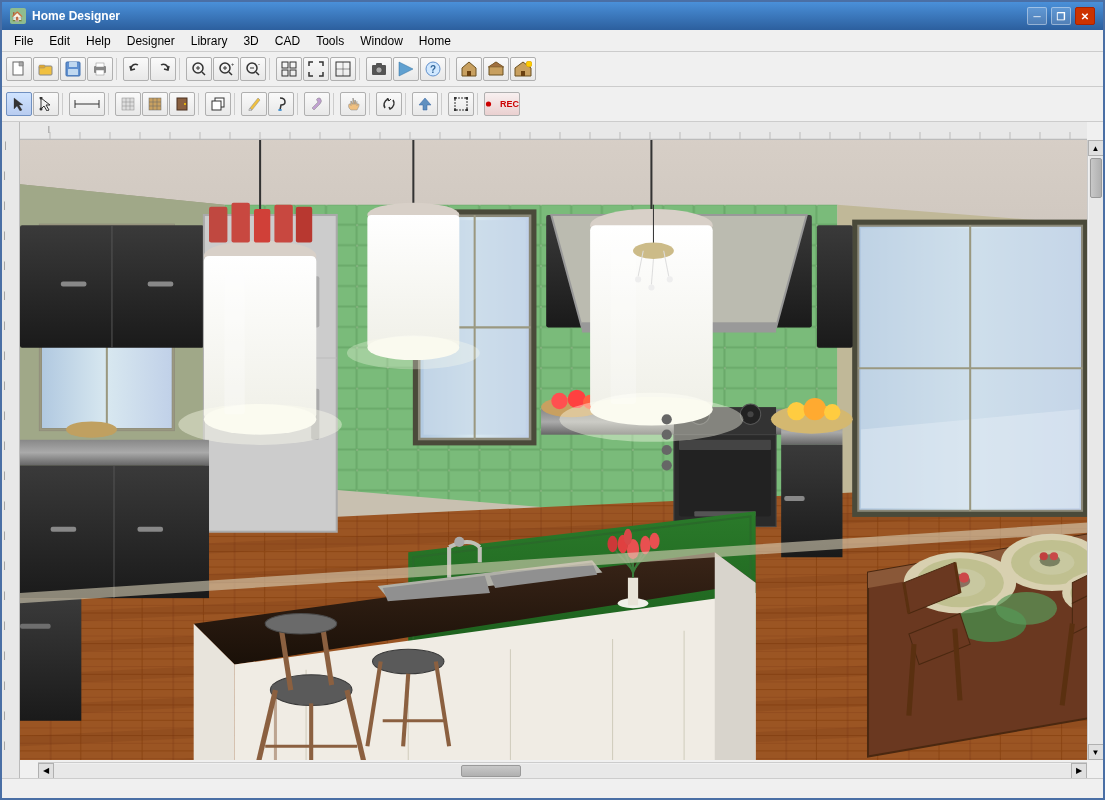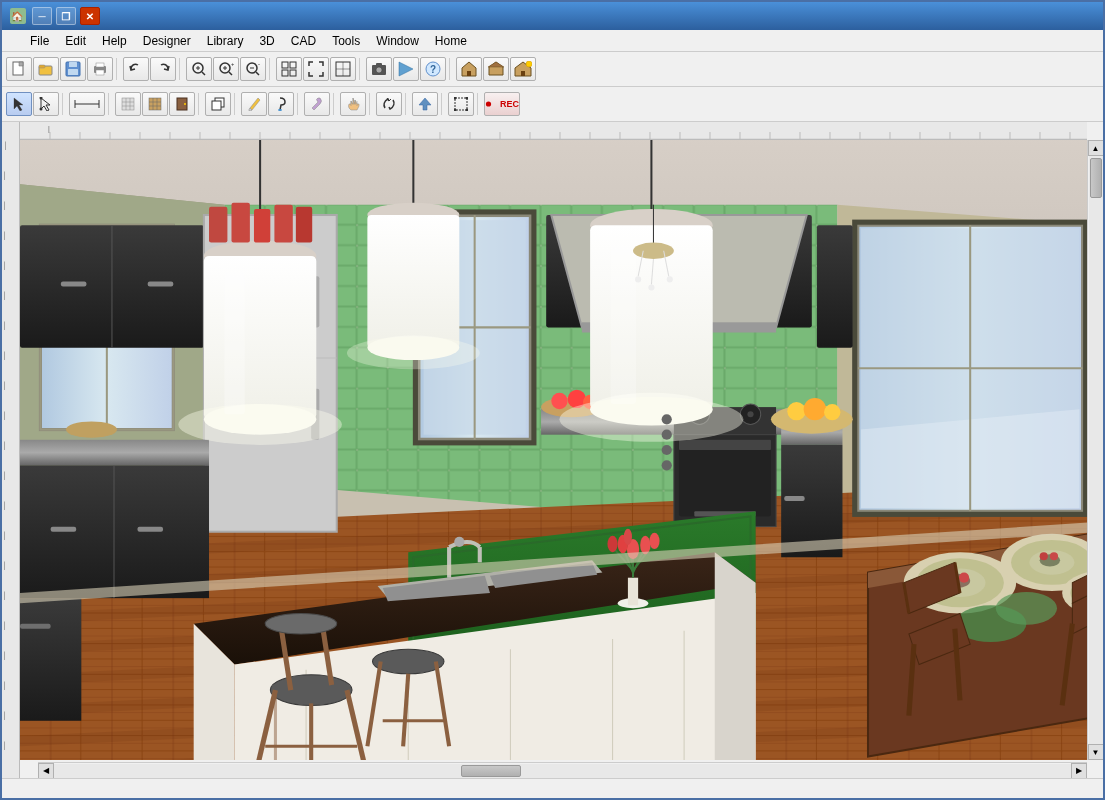--- a/index.html
+++ b/index.html
@@ -74,21 +74,21 @@
       border-color: #aa2200;
     }
 
     
     .menu-bar {
       background: #f0f0f0;
       height: 22px;
       display: flex;
       align-items: center;
       border-bottom: 1px solid #ccc;
-      padding: 0 20px;
+      padding: 0 4px;
     }
 
     .menu-item {
       padding: 2px 8px;
       cursor: pointer;
       border-radius: 2px;
       font-size: 12px;
       color: #000;
     }
 
@@ -264,20 +264,21 @@
       border-bottom: 1px solid #ccc;
     }
   </style>
 </head>
 <body>
 
 <div class="window">
 
   <div class="title-bar">
     <div class="title-bar-icon">🏠</div>
+    <div class="title-bar-title">Home Designer</div>
     <div class="title-bar-controls">
       <div class="title-btn">─</div>
       <div class="title-btn">❐</div>
       <div class="title-btn close">✕</div>
     </div>
   </div>
 
   <div class="menu-bar">
     <div class="menu-item">File</div>
     <div class="menu-item">Edit</div>

